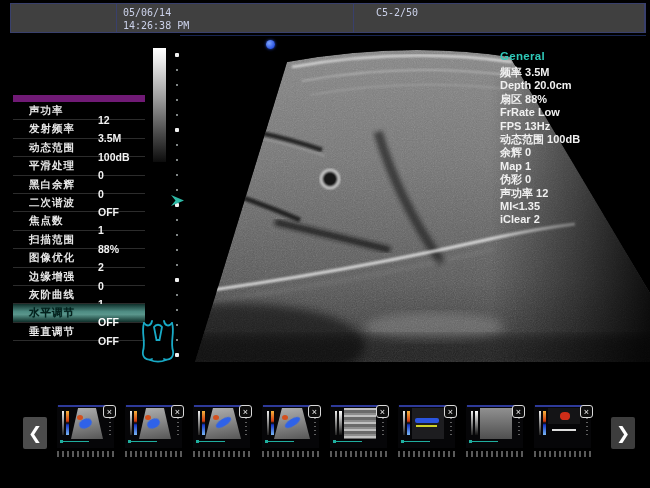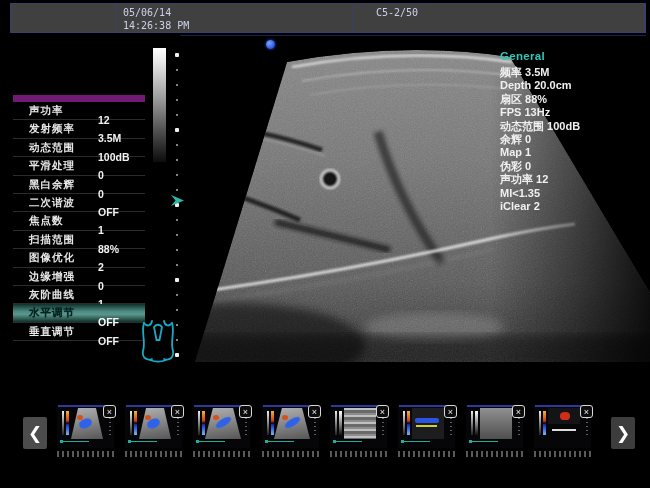--- a/index.html
+++ b/index.html
@@ -255,20 +255,21 @@
       <path d="M17,11 C19,8 23,8 25,11 L22.5,24 L19.5,24 Z"></path>
     </g>
   </svg>
 
   <div class="right-panel">
     <div class="rp-header">General</div>
     <div id="right-lines">
         <span class="rp-line">频率 3.5M</span>
         <span class="rp-line">Depth 20.0cm</span>
         <span class="rp-line">扇区 88%</span>
+        <span class="rp-line">FrRate Low</span>
         <span class="rp-line">FPS 13Hz</span>
         <span class="rp-line">动态范围 100dB</span>
         <span class="rp-line">余辉 0</span>
         <span class="rp-line">Map 1</span>
         <span class="rp-line">伪彩 0</span>
         <span class="rp-line">声功率 12</span>
         <span class="rp-line">MI&lt;1.35</span>
         <span class="rp-line">iClear 2</span>
       </div>
   </div>

